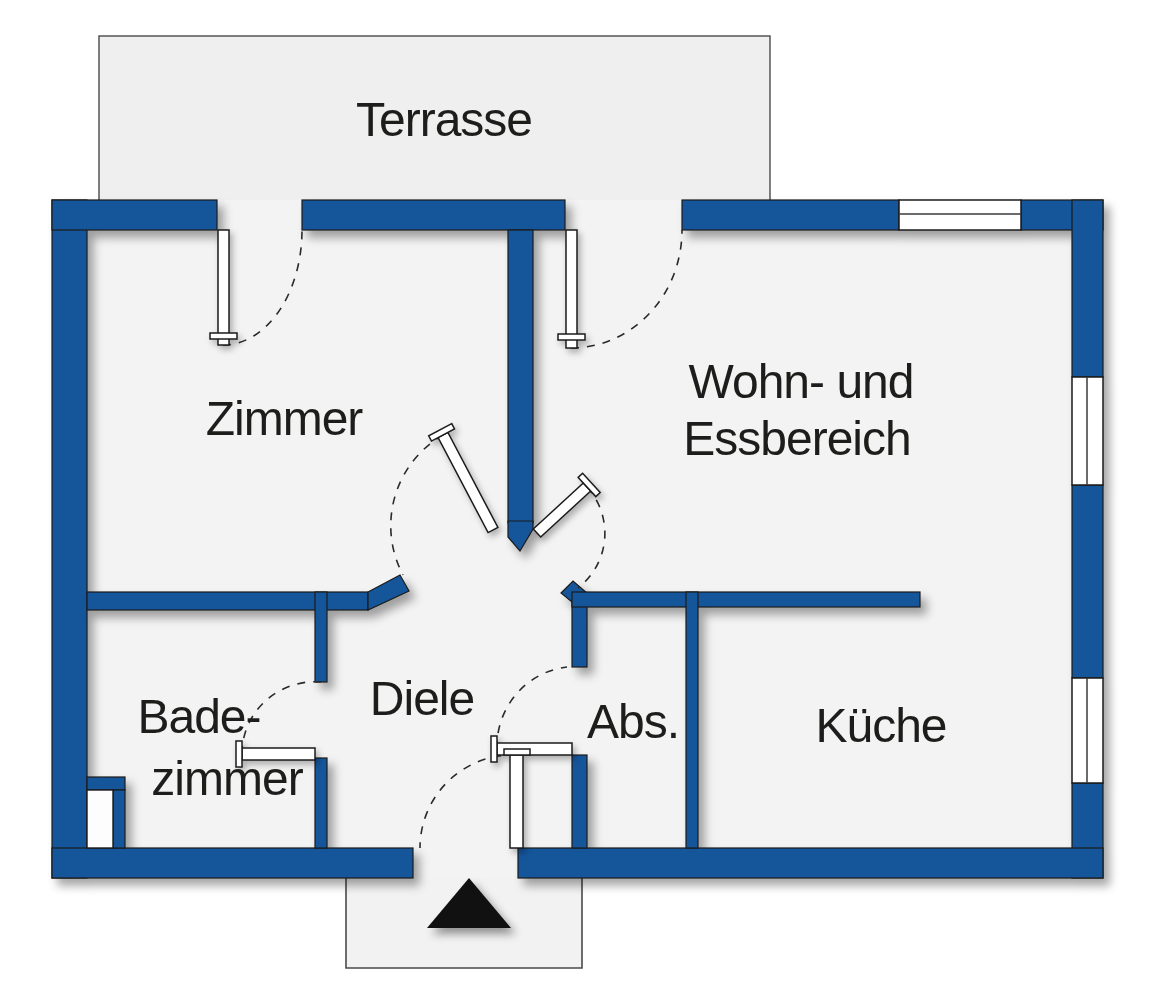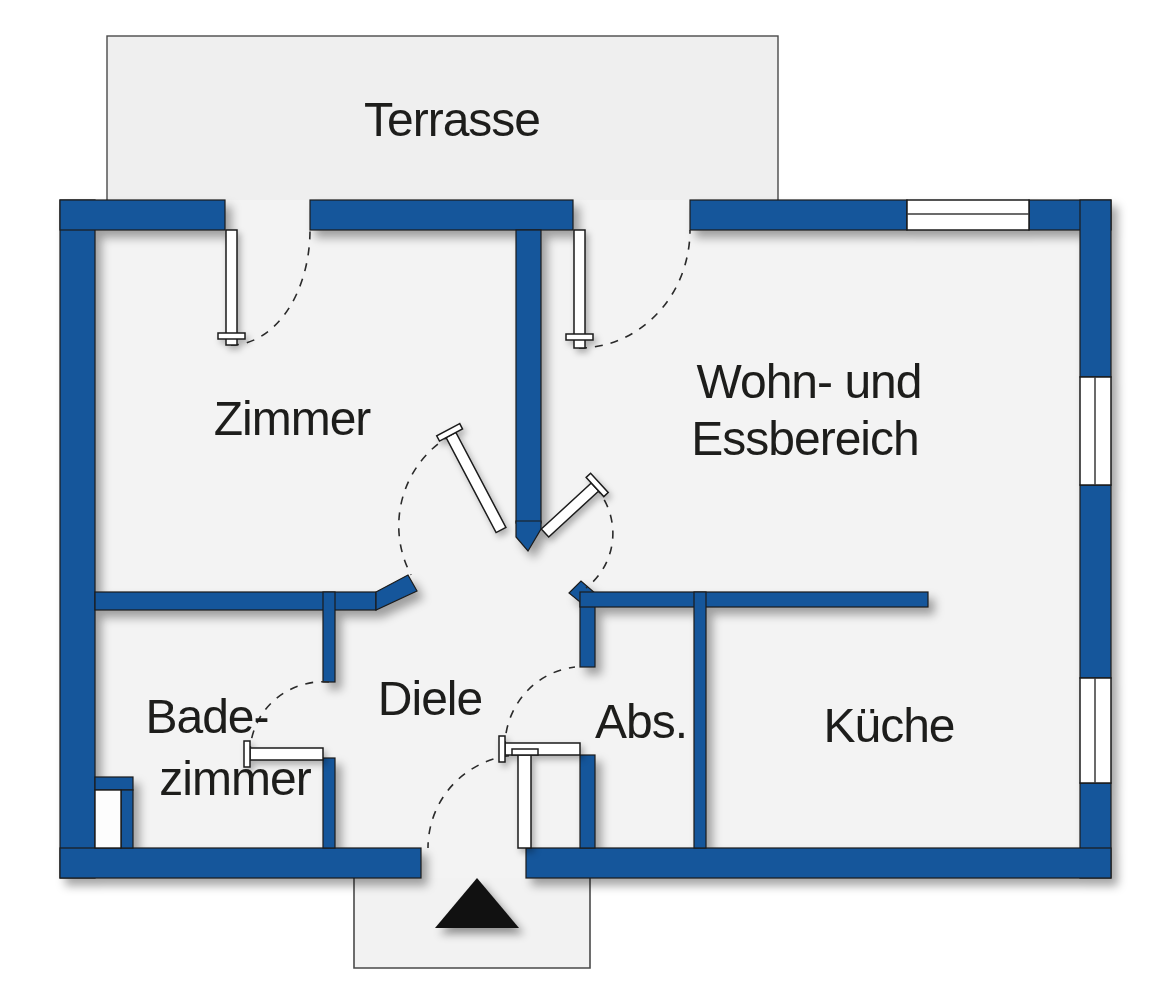--- a/index.html
+++ b/index.html
@@ -1,17 +1,17 @@
 <!DOCTYPE html>
 <html><head>
 <meta charset="utf-8">
 <style>
   html,body{margin:0;padding:0;background:#ffffff;}
   .stage{position:relative;width:1142px;height:998px;background:#e5e5e5;overflow:hidden;
-         font-family:"Liberation Sans","DejaVu Sans",sans-serif;margin-left:8px;}
+         font-family:"Liberation Sans","DejaVu Sans",sans-serif;}
   svg{display:block;}
   .wall{fill:#15569b;stroke:#1b1b1b;stroke-width:1.2;}
   .wall-poly{fill:#15569b;stroke:#1b1b1b;stroke-width:1.2;}
   .walls-group{filter:drop-shadow(6px 7px 5px rgba(0,0,0,0.35));}
   .arrow-group{filter:drop-shadow(5px 6px 4px rgba(0,0,0,0.4));}
   .leaf-group{filter:drop-shadow(3px 4px 3px rgba(0,0,0,0.28));}
   .terrace{fill:#efefef;stroke:#4a4a4a;stroke-width:1.4;}
   .porch-fill{fill:#f2f2f2;}
   .porch-line{fill:none;stroke:#4a4a4a;stroke-width:1.6;}
   .floor{fill:#f3f3f3;}

